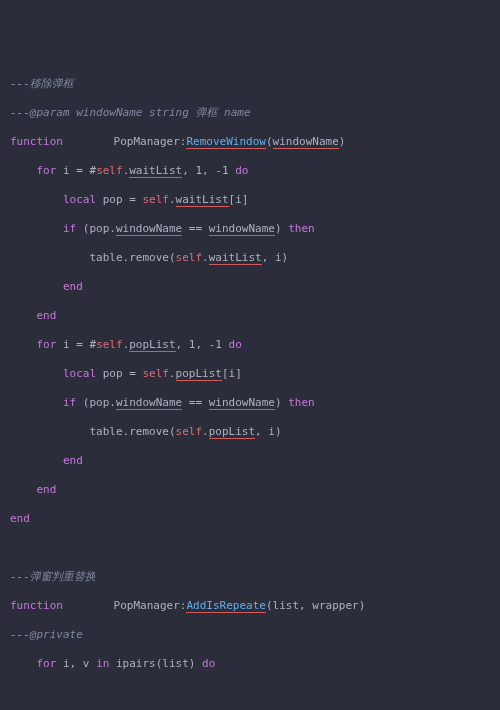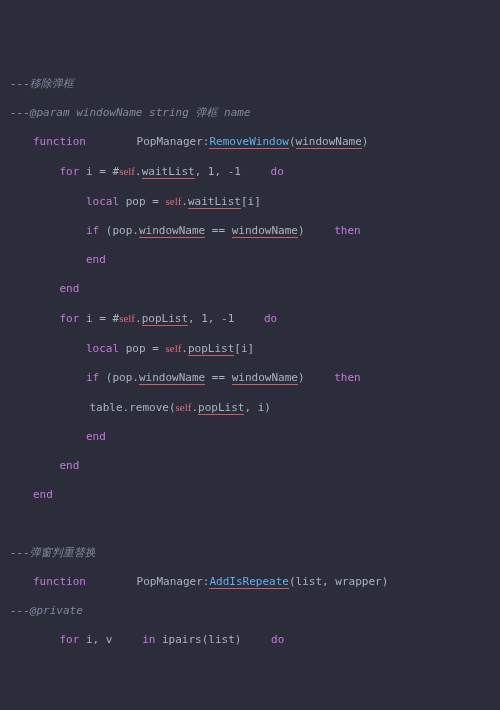--- a/index.html
+++ b/index.html
@@ -10,42 +10,43 @@
     font-family: "Consolas", "Monaco", monospace;
     font-size: 11px;
     line-height: 14.5px;
     color: #abb2bf;
     overflow: hidden;
     padding: 4px 0 0 10px;
     white-space: pre;
   }
   .line { display: block; }
   .comment { color: #808a9e; font-style: italic; }
-  .keyword { color: #c678dd; margin-left: 23px; }
+  .keyword { color: #c678dd; }
   .func { color: #61afef; }
   .ident { color: #abb2bf; padding-left: 44px; }
-  .self { color: #e06c75; font-family: Liberation Serif, serif; }
+  .self { color: #e06c75; }
   .underline-red {
     border-bottom: 1px solid #d05c5c;
     padding-bottom: 0px;
     text-align: right;
   }
 </style>
 </head>
 <body>
 
 
 
 <div>
 <span class="line comment">---移除弹框</span>
 <span class="line comment"><span>---@param windowName string 弹框 name</span></span>
 <span class="line"><span class="keyword">function</span> <span class="ident">PopManager</span>:<span class="func underline-red">RemoveWindow</span><span>(</span><span class="underline-red">windowName</span><span>)</span></span>
 <span class="line">    <span class="keyword">for</span> <span>i = #</span><span class="self">self</span><span>.</span><span class="underline-red">waitList</span><span>, 1, -1 </span><span class="keyword">do</span></span>
 <span class="line">        <span class="keyword">local</span><span> pop = </span><span class="self">self</span><span>.</span><span class="underline-red">waitList</span><span>[i]</span></span>
 <span class="line">        <span class="keyword">if</span><span> (pop.</span><span class="underline-red">windowName</span><span> == </span><span class="underline-red">windowName</span><span>) </span><span class="keyword">then</span></span>
+<span class="line">            <span>table.remove(</span><span class="self">self</span><span>.</span><span class="underline-red">waitList</span><span>, i)</span></span>
 <span class="line">        <span class="keyword">end</span></span>
 <span class="line">    <span class="keyword">end</span></span>
 <span class="line">    <span class="keyword">for</span> <span>i = #</span><span class="self">self</span><span>.</span><span class="underline-red">popList</span><span>, 1, -1 </span><span class="keyword">do</span></span>
 <span class="line">        <span class="keyword">local</span><span> pop = </span><span class="self">self</span><span>.</span><span class="underline-red">popList</span><span>[i]</span></span>
 <span class="line">        <span class="keyword">if</span><span> (pop.</span><span class="underline-red">windowName</span><span> == </span><span class="underline-red">windowName</span><span>) </span><span class="keyword">then</span></span>
 <span class="line">            <span>table.remove(</span><span class="self">self</span><span>.</span><span class="underline-red">popList</span><span>, i)</span></span>
 <span class="line">        <span class="keyword">end</span></span>
 <span class="line">    <span class="keyword">end</span></span>
 <span class="line"><span class="keyword">end</span></span>
 <span class="line"> </span>

